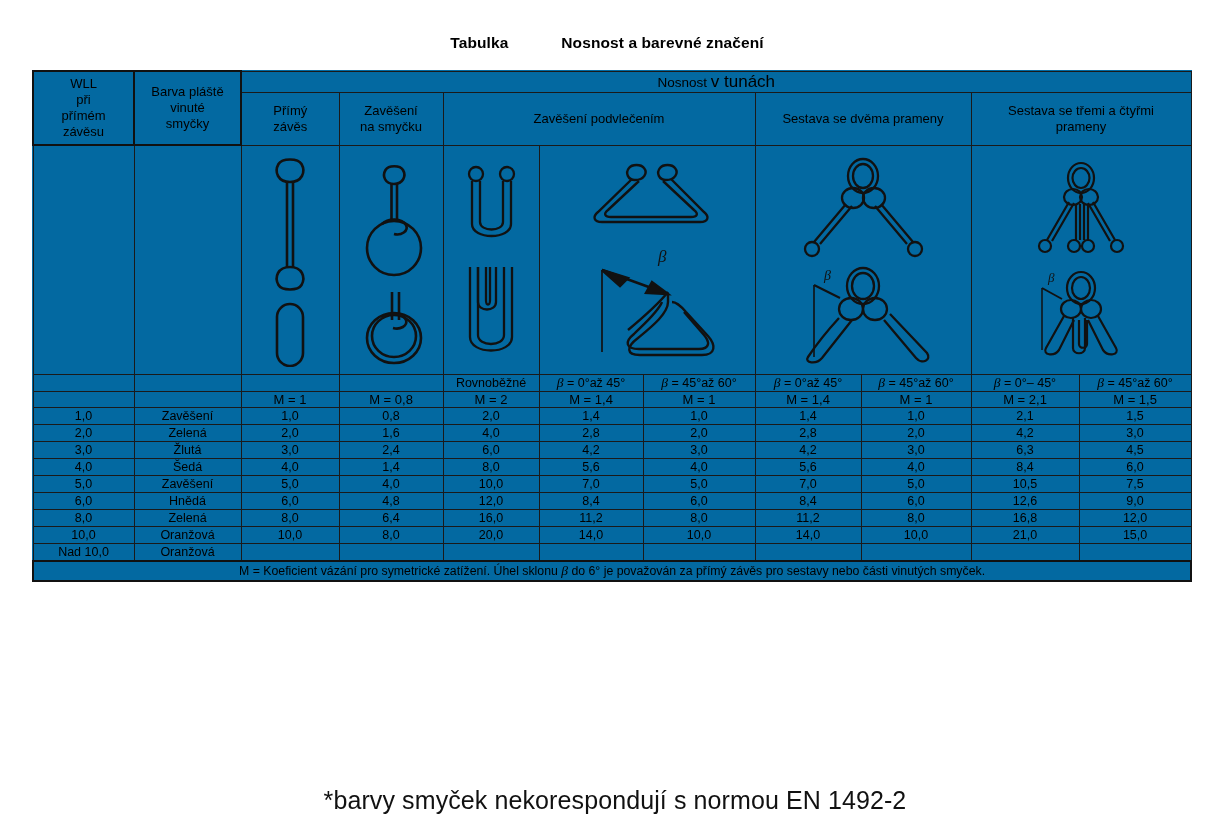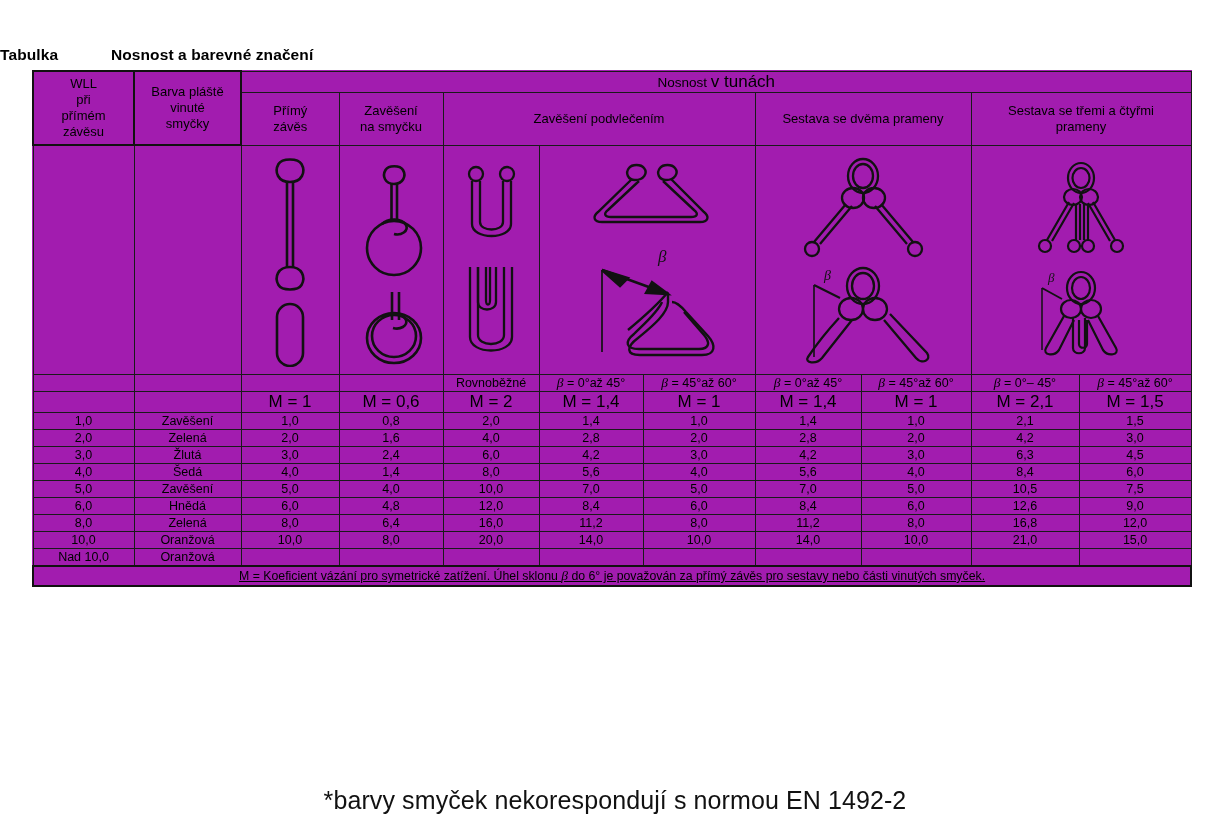--- a/index.html
+++ b/index.html
@@ -13,43 +13,44 @@
     font-family: "Liberation Sans", sans-serif;
     color: #000000;
     position: relative;
     overflow: hidden;
   }
 
   
   #title-bar {
     position: absolute;
     left: 0;
-    top: 46px;
+    top: 34px;
     width: 1214px;
+    text-align: center;
     font-size: 15.5px;
     font-weight: bold;
     letter-spacing: 0.1px;
     white-space: nowrap;
   }
   #title-bar .t-word { display: inline-block; }
   #title-bar .t-gap { display: inline-block; width: 44px; }
 
   
   #table-wrap {
     position: absolute;
     left: 32px;
     top: 70px;
     width: 1158px;
     height: 707px;
   }
   table.sling {
     border-collapse: collapse;
     width: 1158px;
     table-layout: fixed;
-    background: #a21caf;
+    background: #0369a1;
   }
   table.sling td, table.sling th {
     border: 1.3px solid #1a1a1a;
     padding: 0;
     vertical-align: middle;
     text-align: center;
     font-weight: normal;
   }
   .outer-frame {
     border: 2px solid #111 !important;
@@ -76,21 +77,21 @@
     font-weight: normal;
     padding: 7px 2px;
     white-space: nowrap;
   }
   .beta i {
     font-family: "Liberation Serif", serif;
     font-style: italic;
     font-size: 13.5px;
   }
   .mfac {
-    font-size: 17px;
+    font-size: 13px;
     padding: 7px 2px;
     white-space: nowrap;
   }
   .datacell {
     font-size: 12.5px;
     padding: 6.5px 2px;
     height: 16px;
   }
   .pictorow td {
     height: 228px;
@@ -101,21 +102,20 @@
     border-right: 1.3px solid #1a1a1a;
     border-top: none;
     border-bottom: none;
   }
   .note-cell {
     text-align: left;
     font-size: 12.3px;
     padding: 9px 8px 9px 10px;
     line-height: 1.3;
     white-space: nowrap;
-    text-decoration: underline;
   }
   .note-cell i {
     font-family: "Liberation Serif", serif;
     font-style: italic;
     font-size: 13.5px;
   }
 
   
   .pic {
     display: block;
@@ -335,21 +335,21 @@
     </td>
     <td class="beta">
       <i>β</i><span> = 45°až 60°</span>
     </td>
   </tr>
 
   <tr>
     <td class="blankcol"></td>
     <td class="blankcol"></td>
     <td class="mfac">M = 1</td>
-    <td class="mfac">M = 0,6</td>
+    <td class="mfac">M = 0,8</td>
     <td class="mfac">M = 2</td>
     <td class="mfac">M = 1,4</td>
     <td class="mfac">M = 1</td>
     <td class="mfac">M = 1,4</td>
     <td class="mfac">M = 1</td>
     <td class="mfac">M = 2,1</td>
     <td class="mfac">M = 1,5</td>
   </tr>
 
   <tr>

